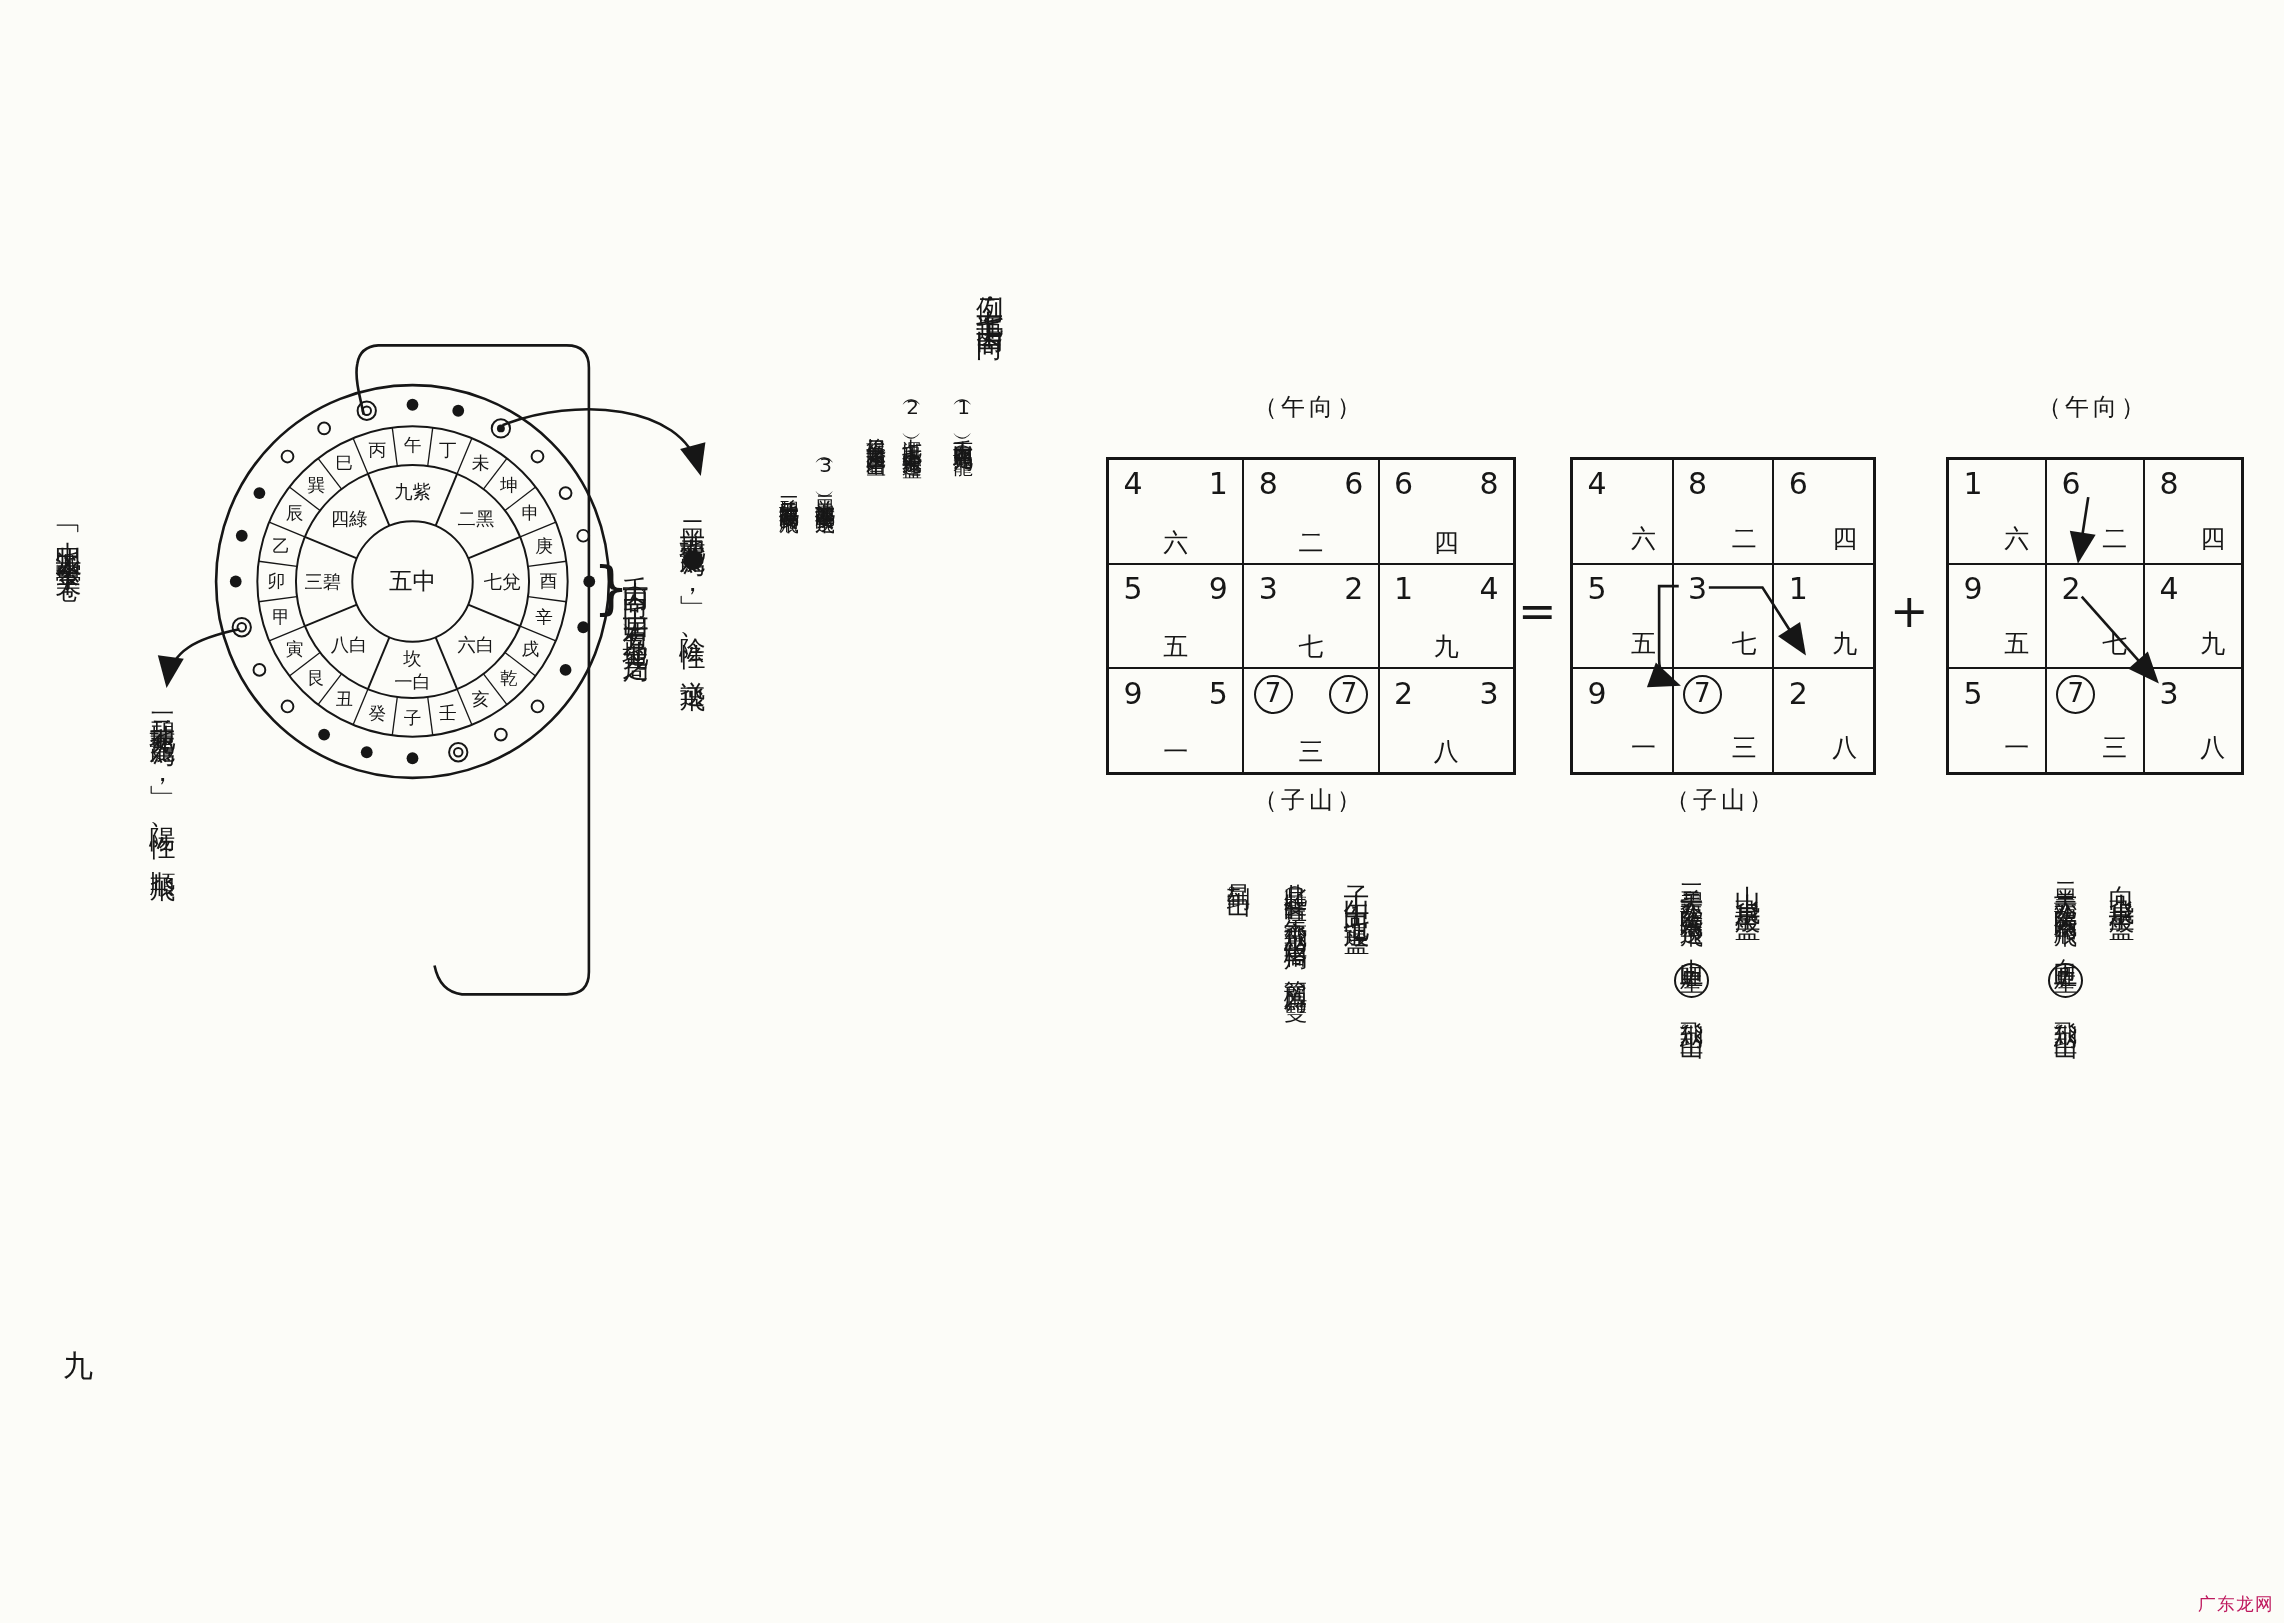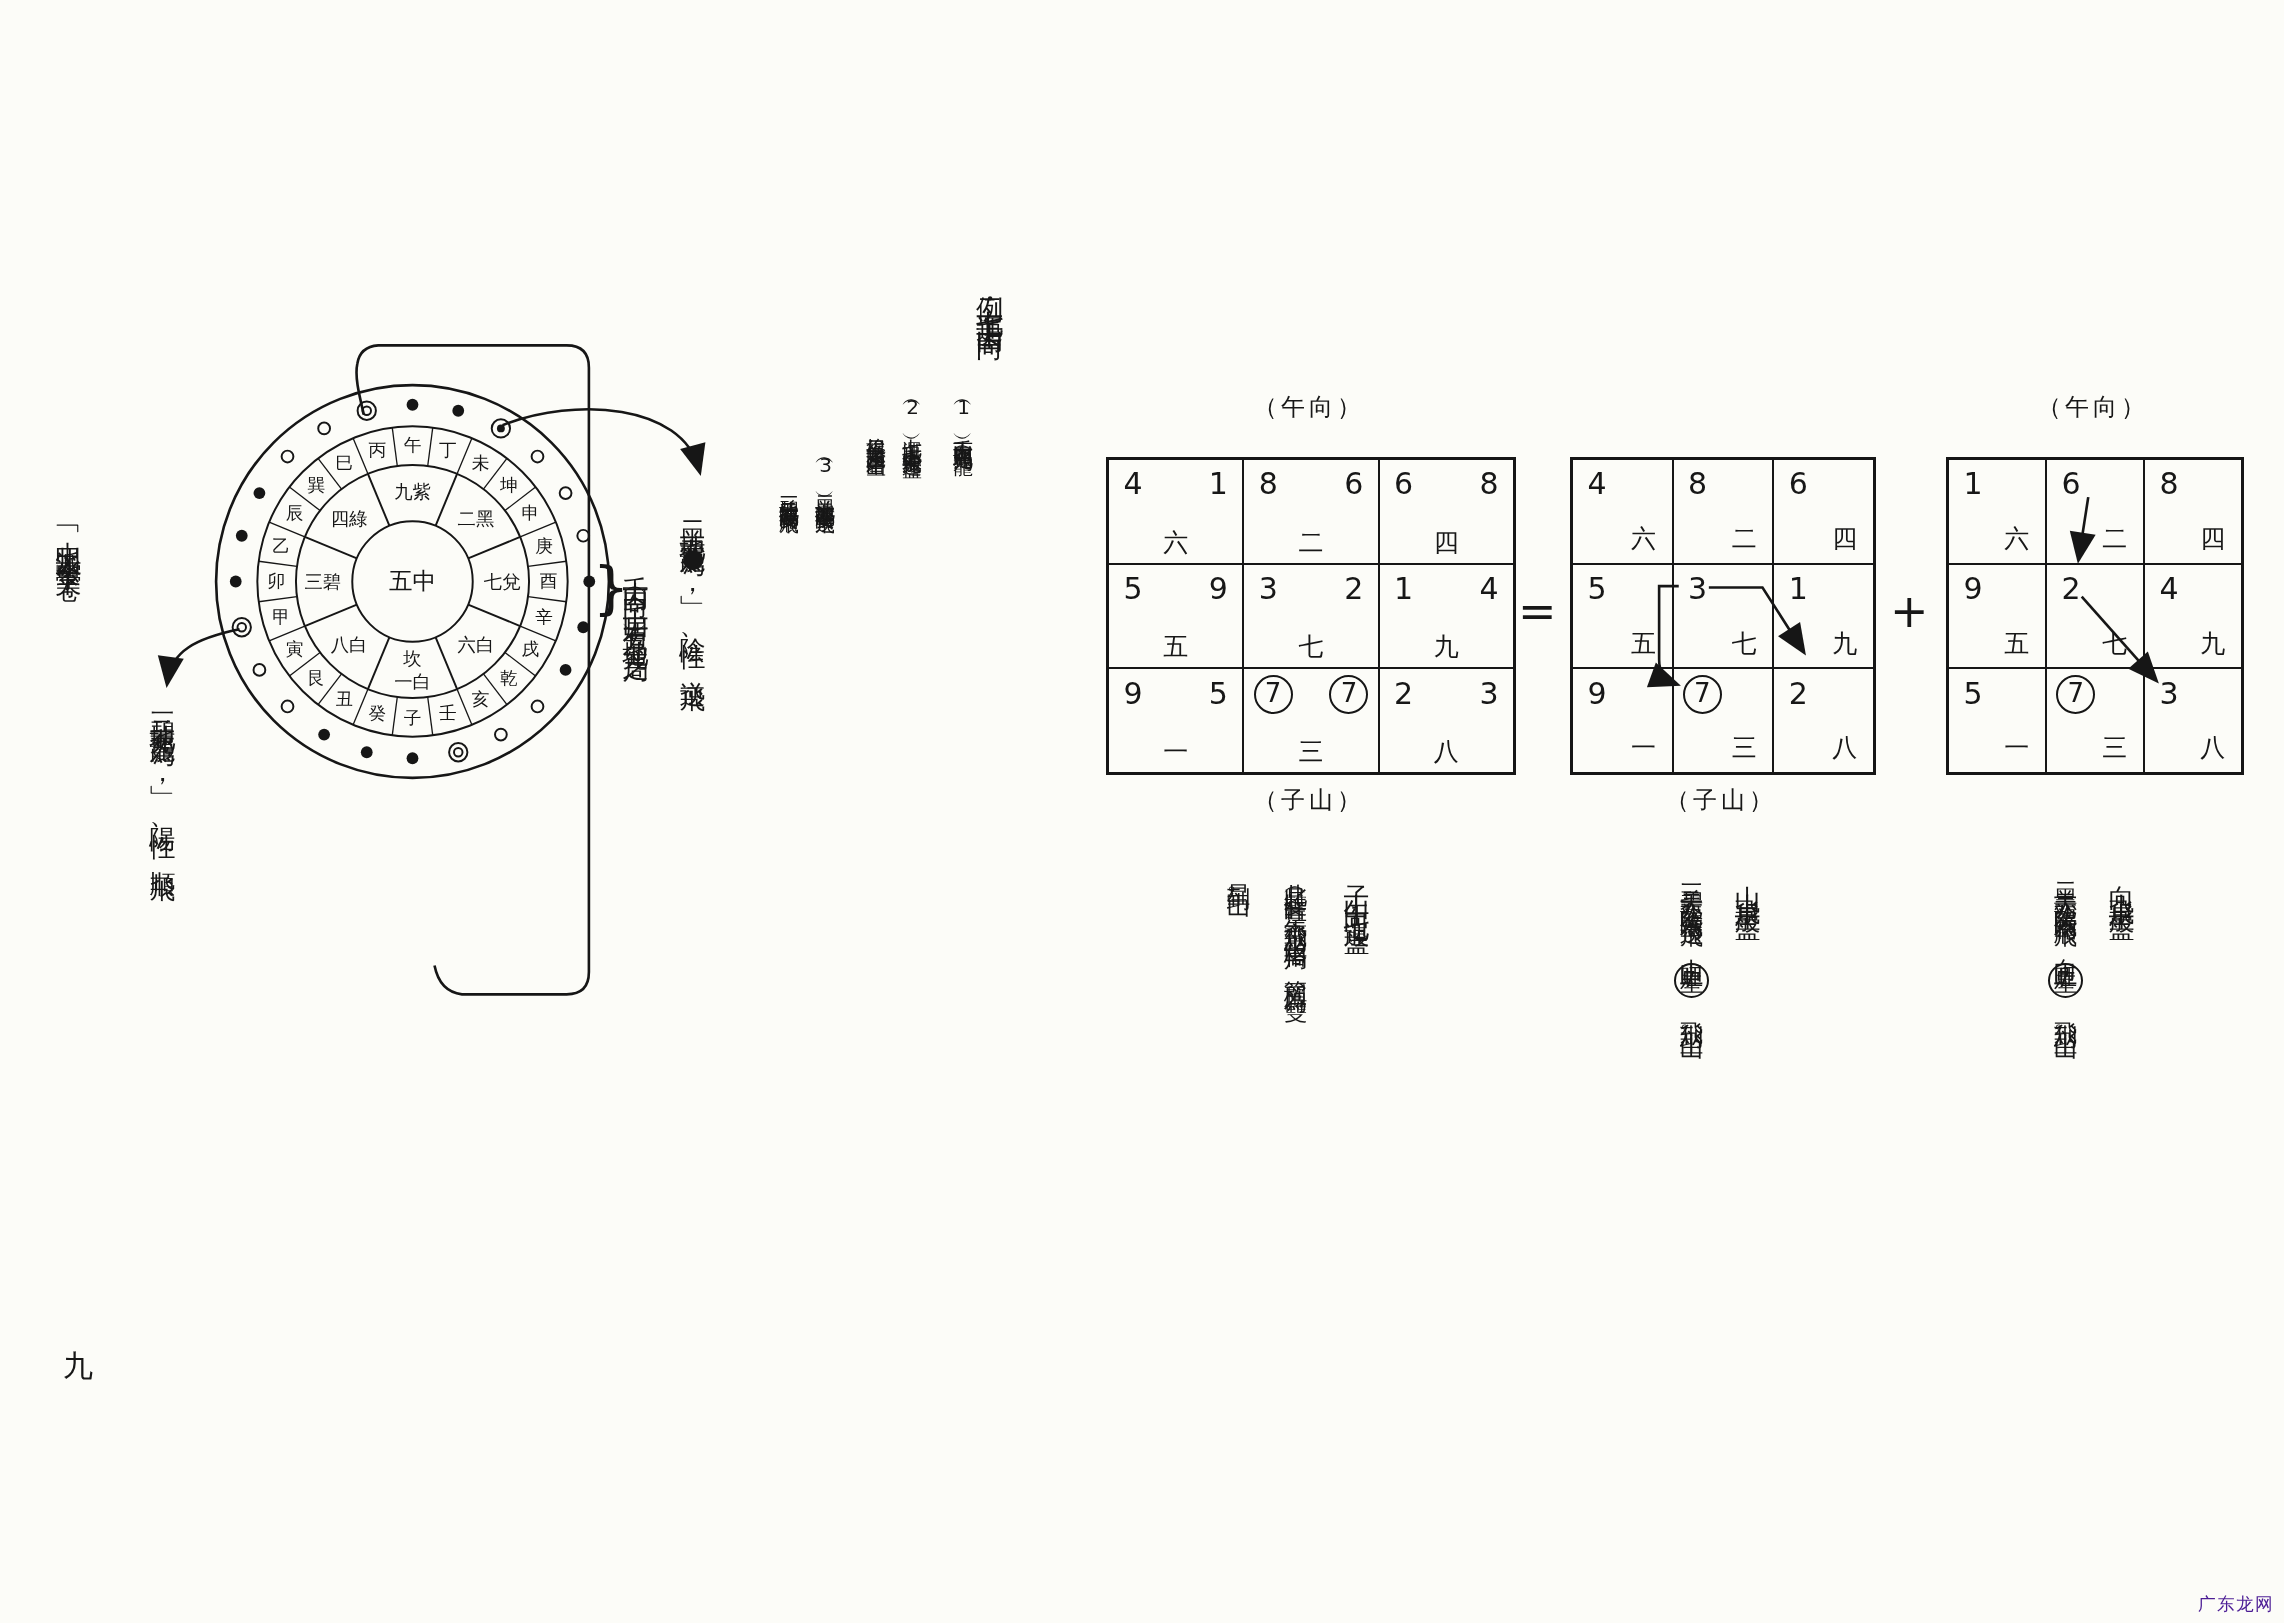--- a/index.html
+++ b/index.html
@@ -25,21 +25,21 @@
   .star.b{top:9.2px;right:14.4px}
   .star.circ{width:35px;height:35px;border:2px solid #161616;border-radius:50%;
              text-align:center;line-height:33px;font-size:26px}
   .star.a.circ{top:5.2px;left:9.2px}
   .star.b.circ{top:5.2px;right:9.2px}
   .period{position:absolute;font-size:25px;bottom:7.9px;left:50%;transform:translateX(-50%);line-height:1}
   .grid.two .period{left:auto;right:15.7px;transform:none;bottom:11.8px}
   .cstar{display:inline-block;writing-mode:horizontal-tb;text-orientation:mixed;
          width:31px;height:31px;border:2px solid #161616;border-radius:50%;
          font-size:22px;line-height:29px;text-align:center;margin:5.2px 0}
-  .watermark{position:absolute;font-size:17.7px;color:#4c1d95;letter-spacing:1.3px}
+  .watermark{position:absolute;font-size:17.7px;color:#be185d;letter-spacing:1.3px}
   #compass{position:absolute;left:203px;top:372px;width:419px;height:419px}
   #overlay{position:absolute;left:0;top:0;width:2284px;height:1623px;pointer-events:none}
 </style>
 </head>
 <body>
 
 <div id="page">
 
   <div class="vtext title" style="left:55px;top:516px">「中州派玄空學」下卷</div>
   <div class="pageno" style="left:63px;top:1346px">九</div>

